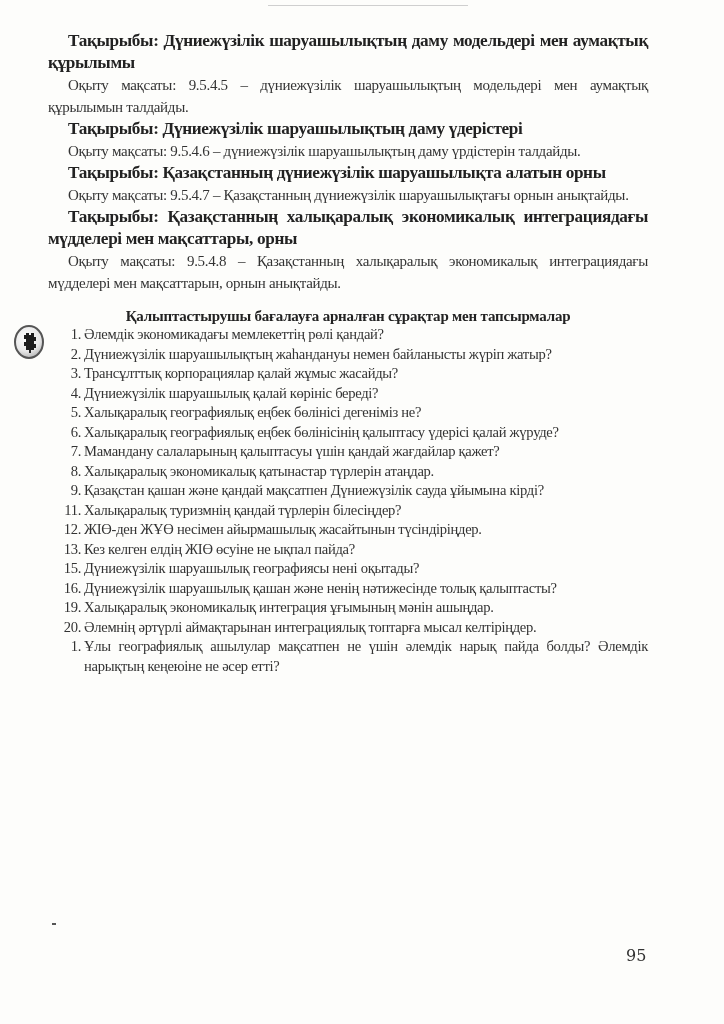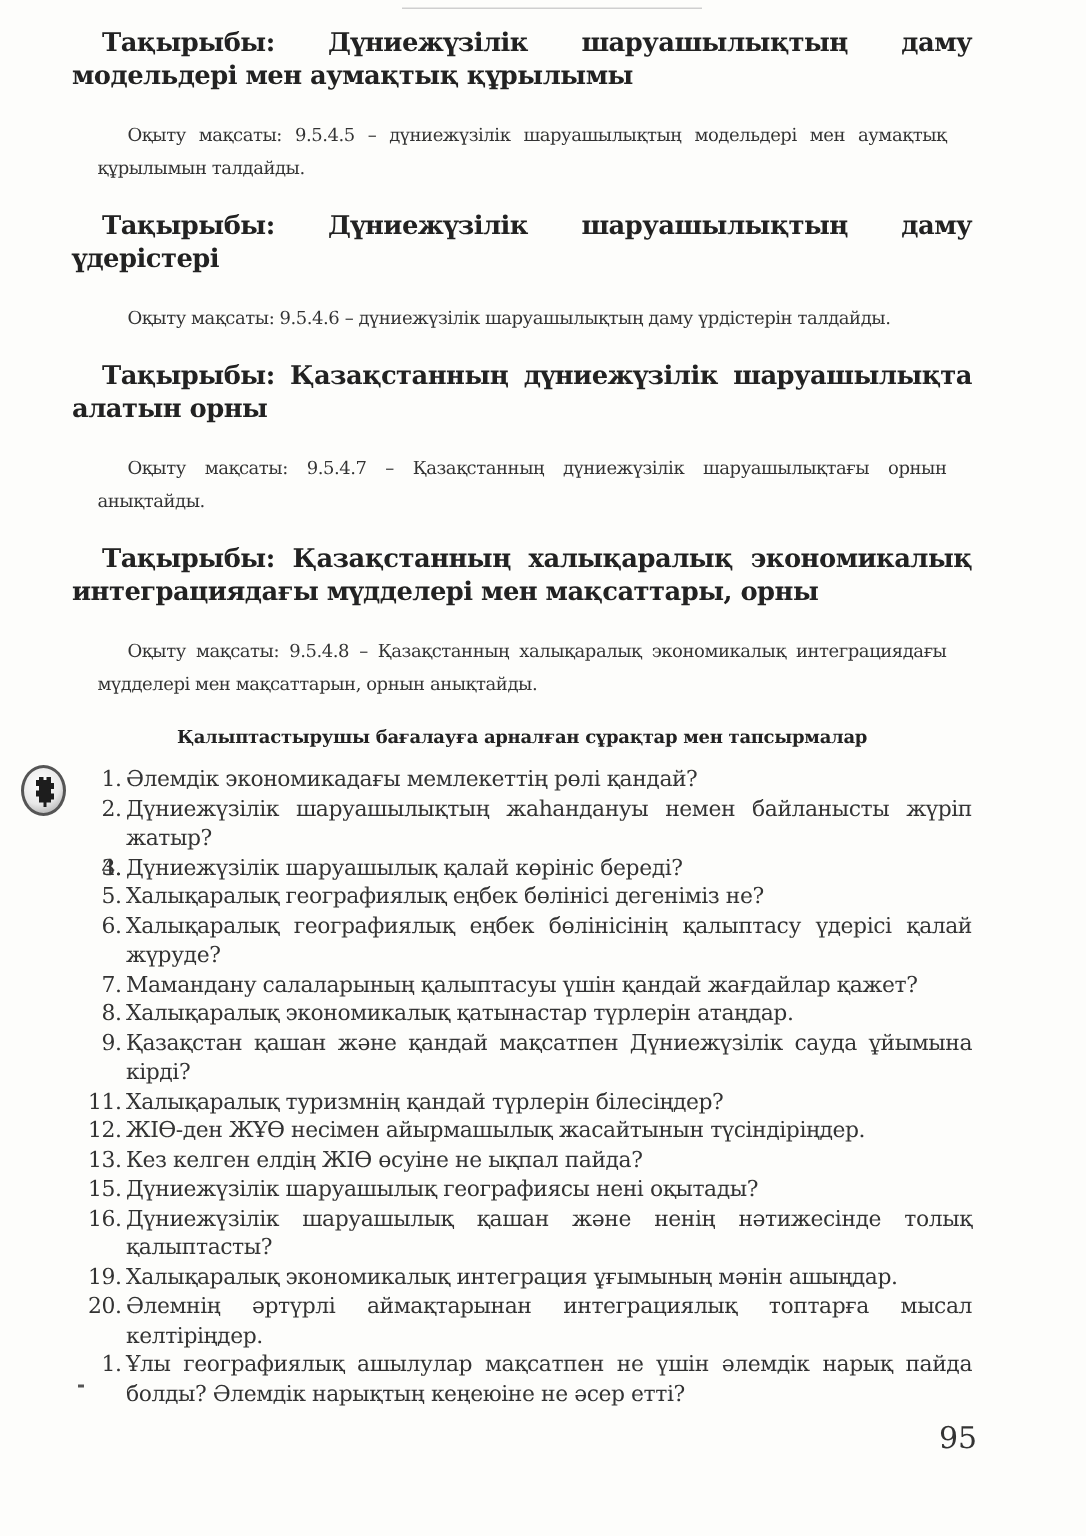--- a/index.html
+++ b/index.html
@@ -7,55 +7,55 @@
     width: 724px; height: 1024px; overflow: hidden;
     background: #fdfdfb;
     font-family: "DejaVu Serif", "Liberation Serif", serif;
     color: #2b2b2b;
     position: relative;
   }
   .top-rule {
     position: absolute; left: 268px; top: 5px; width: 200px; height: 1px;
     background: #cfcfcf;
   }
-  .page { position: absolute; left: 48px; top: 18px; width: 600px; }
+  .page { position: absolute; left: 48px; top: 30px; width: 600px; font-family: Liberation Serif, serif; }
   .topic {
     font-weight: bold; font-size: 17.2px; line-height: 22px;
     text-indent: 20px; text-align: justify; letter-spacing: -0.35px;
     color: #222;
     margin: 0;
   }
   .goal {
-    font-size: 12px; line-height: 22px; text-indent: 20px;
-    text-align: justify; letter-spacing: -0.3px; margin: 17px; color: #333;
+    font-size: 15px; line-height: 22px; text-indent: 20px;
+    text-align: justify; letter-spacing: -0.3px; margin: 0; color: #333;
   }
   .section-title {
-    text-align: center; font-weight: bold; font-size: 12px;
-    margin: 14px 0 12px 0; letter-spacing: -0.2px; color: #222;
+    text-align: center; font-weight: bold; font-size: 15px;
+    margin: 14px 0 0 0; letter-spacing: -0.2px; color: #222;
   }
   .qblock { position: relative; }
   .q-icon {
     position: absolute; left: -34px; top: 0px; width: 30px; height: 34px;
     border-radius: 50%; border: 2px solid #555;
     background: radial-gradient(circle at 40% 35%, #ffffff 0%, #e8e8e8 55%, #999 100%);
     box-sizing: border-box;
   }
   .q-icon svg { position: absolute; left: 6px; top: 5px; }
   ol.questions { margin: 0; padding: 0; list-style: none; }
   ol.questions li {
     position: relative; padding-left: 36px;
     font-size: 14.6px; line-height: 19.5px; letter-spacing: -0.3px;
     text-align: justify; color: #333;
   }
   ol.questions li .num {
     position: absolute; left: 0; width: 33px; text-align: right;
   }
   .task { margin-top: 14px; }
   .page-number {
-    position: absolute; left: 626px; top: 946px; font-size: 20px; color: #333;
+    position: absolute; left: 626px; top: 946px; font-size: 16px; color: #333;
   }
   .dash-mark {
     position: absolute; left: 52px; top: 923px; width: 4px; height: 2px; background: #555;
   }
 </style>
 </head>
 <body>
 
 <div class="top-rule"></div>
 
@@ -78,21 +78,21 @@
   <div class="qblock">
     <div class="q-icon">
       <svg width="16" height="22" viewBox="0 0 16 22">
         <path d="M4 1 h3 v2 h2 v-2 h3 v4 h2 v4 h-2 v3 h2 v4 h-2 v2 h-3 v3 h-2 v-3 h-3 v-4 h-2 v-4 h2 v-3 h-2 v-4 h2 z" fill="#1d1d1d"></path>
       </svg>
     </div>
 
     <ol class="questions" id="questions">
         <li><span class="num">1.</span><span>Әлемдік экономикадағы мемлекеттің рөлі қандай?</span></li>
         <li><span class="num">2.</span><span>Дүниежүзілік шаруашылықтың жаһандануы немен байланысты жүріп жатыр?</span></li>
-        <li><span class="num">3.</span></li>
+        <li><span class="num">3.</span><span>Трансұлттық корпорациялар қалай жұмыс жасайды?</span></li>
         <li><span class="num">4.</span><span>Дүниежүзілік шаруашылық қалай көрініс береді?</span></li>
         <li><span class="num">5.</span><span>Халықаралық географиялық еңбек бөлінісі дегеніміз не?</span></li>
         <li><span class="num">6.</span><span>Халықаралық географиялық еңбек бөлінісінің қалыптасу үдерісі қалай жүруде?</span></li>
         <li><span class="num">7.</span><span>Мамандану салаларының қалыптасуы үшін қандай жағдайлар қажет?</span></li>
         <li><span class="num">8.</span><span>Халықаралық экономикалық қатынастар түрлерін атаңдар.</span></li>
         <li><span class="num">9.</span><span>Қазақстан қашан және қандай мақсатпен Дүниежүзілік сауда ұйымына кірді?</span></li>
         <li><span class="num">11.</span><span>Халықаралық туризмнің қандай түрлерін білесіңдер?</span></li>
         <li><span class="num">12.</span><span>ЖІӨ-ден ЖҰӨ несімен айырмашылық жасайтынын түсіндіріңдер.</span></li>
         <li><span class="num">13.</span><span>Кез келген елдің ЖІӨ өсуіне не ықпал пайда?</span></li>
         <li><span class="num">15.</span><span>Дүниежүзілік шаруашылық географиясы нені оқытады?</span></li>

